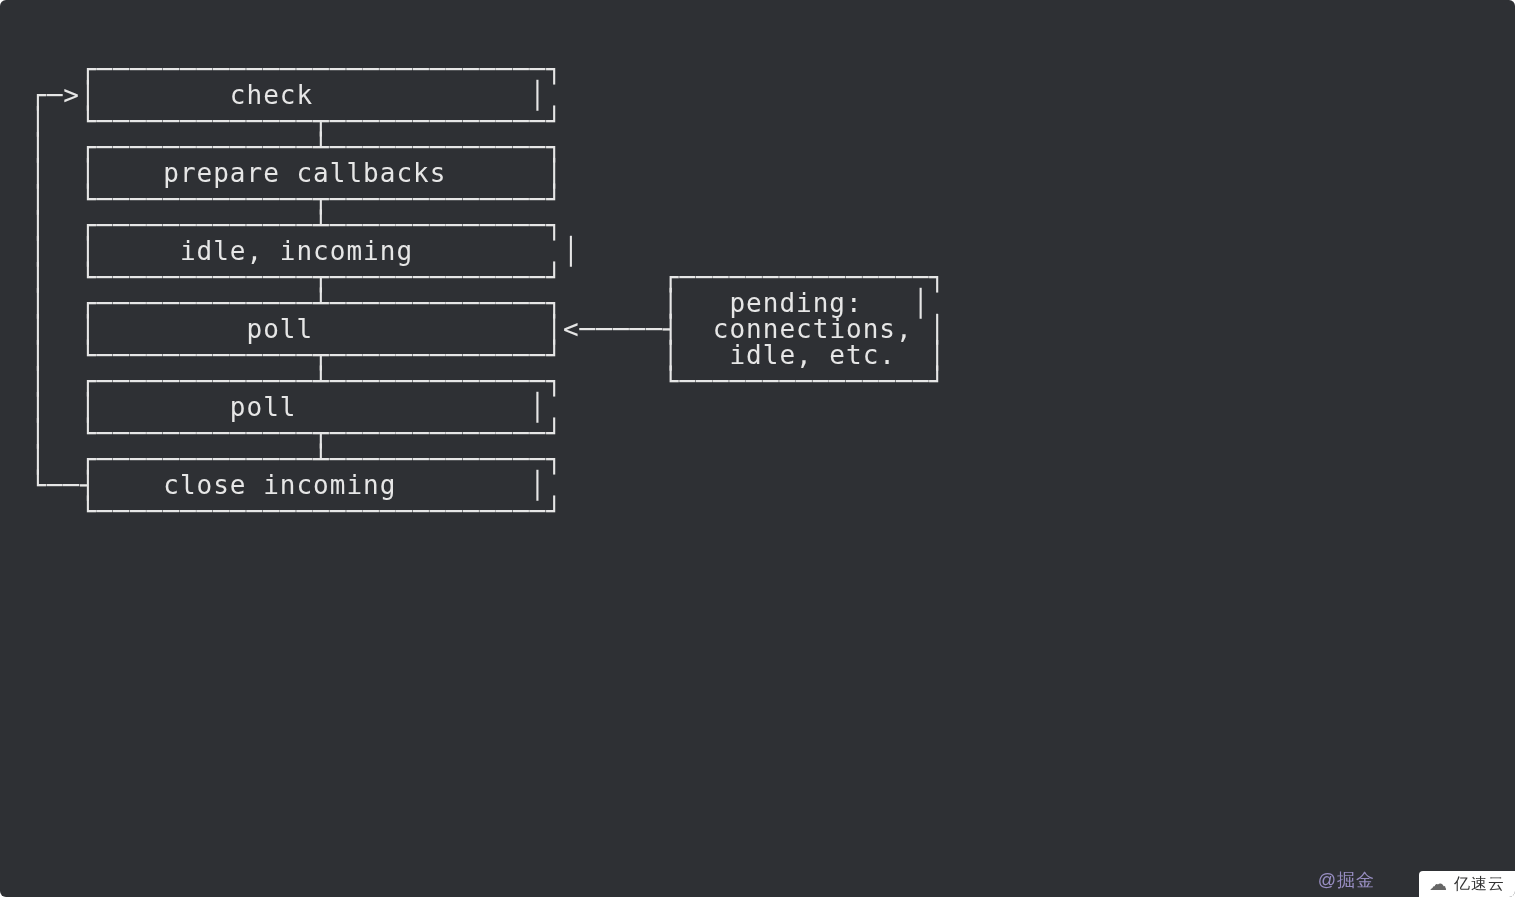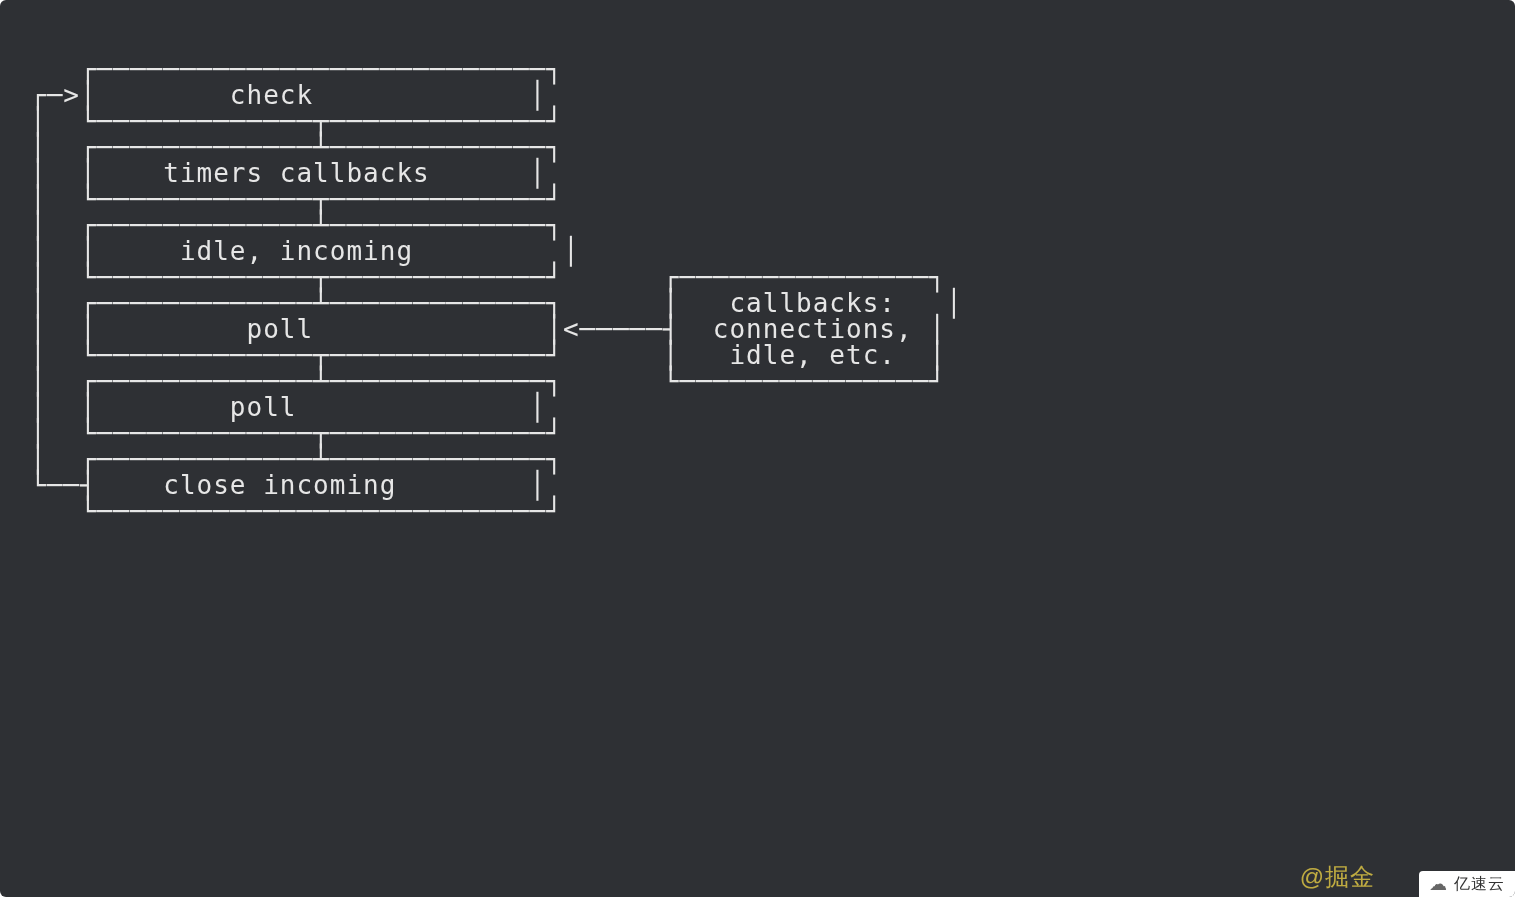--- a/index.html
+++ b/index.html
@@ -27,22 +27,22 @@
   .ascii {
     white-space: pre;
     position: absolute;
     top: 30px;
     left: 30px;
   }
   .watermark {
     position: absolute;
     right: 10px;
     bottom: 8px;
-    color: #fde047;
-    font-size: 24px;
+    color: #c4b5fd;
+    font-size: 18px;
     display: flex;
     align-items: center;
     gap: 6px;
     font-family: sans-serif;
     opacity: 0.7;
   }
   .watermark-box {
     position: absolute;
     right: 0;
     bottom: 0;
@@ -62,26 +62,26 @@
   }
 </style>
 </head>
 <body>
 
 <div class="frame">
 <pre class="ascii">   ┌───────────────────────────┐
 ┌─&gt;│        <span>check</span>             │
 │  └─────────────┬─────────────┘
 │  ┌─────────────┴─────────────┐
-│  │    <span>timers callbacks</span>      │
+│  │    <span>prepare callbacks</span>      │
 │  └─────────────┬─────────────┘
 │  ┌─────────────┴─────────────┐
 │  │     <span>idle, incoming</span>         │
 │  └─────────────┬─────────────┘      ┌───────────────┐
-│  ┌─────────────┴─────────────┐      │   <span>callbacks:</span>   │
+│  ┌─────────────┴─────────────┐      │   <span>pending:</span>   │
 │  │         <span>poll</span>              │&lt;─────┤  <span>connections,</span> │
 │  └─────────────┬─────────────┘      │   <span>idle, etc.</span>  │
 │  ┌─────────────┴─────────────┐      └───────────────┘
 │  │        <span>poll</span>              │
 │  └─────────────┬─────────────┘
 │  ┌─────────────┴─────────────┐
 └──┤    <span>close incoming</span>        │
    └───────────────────────────┘
 </pre>
 

